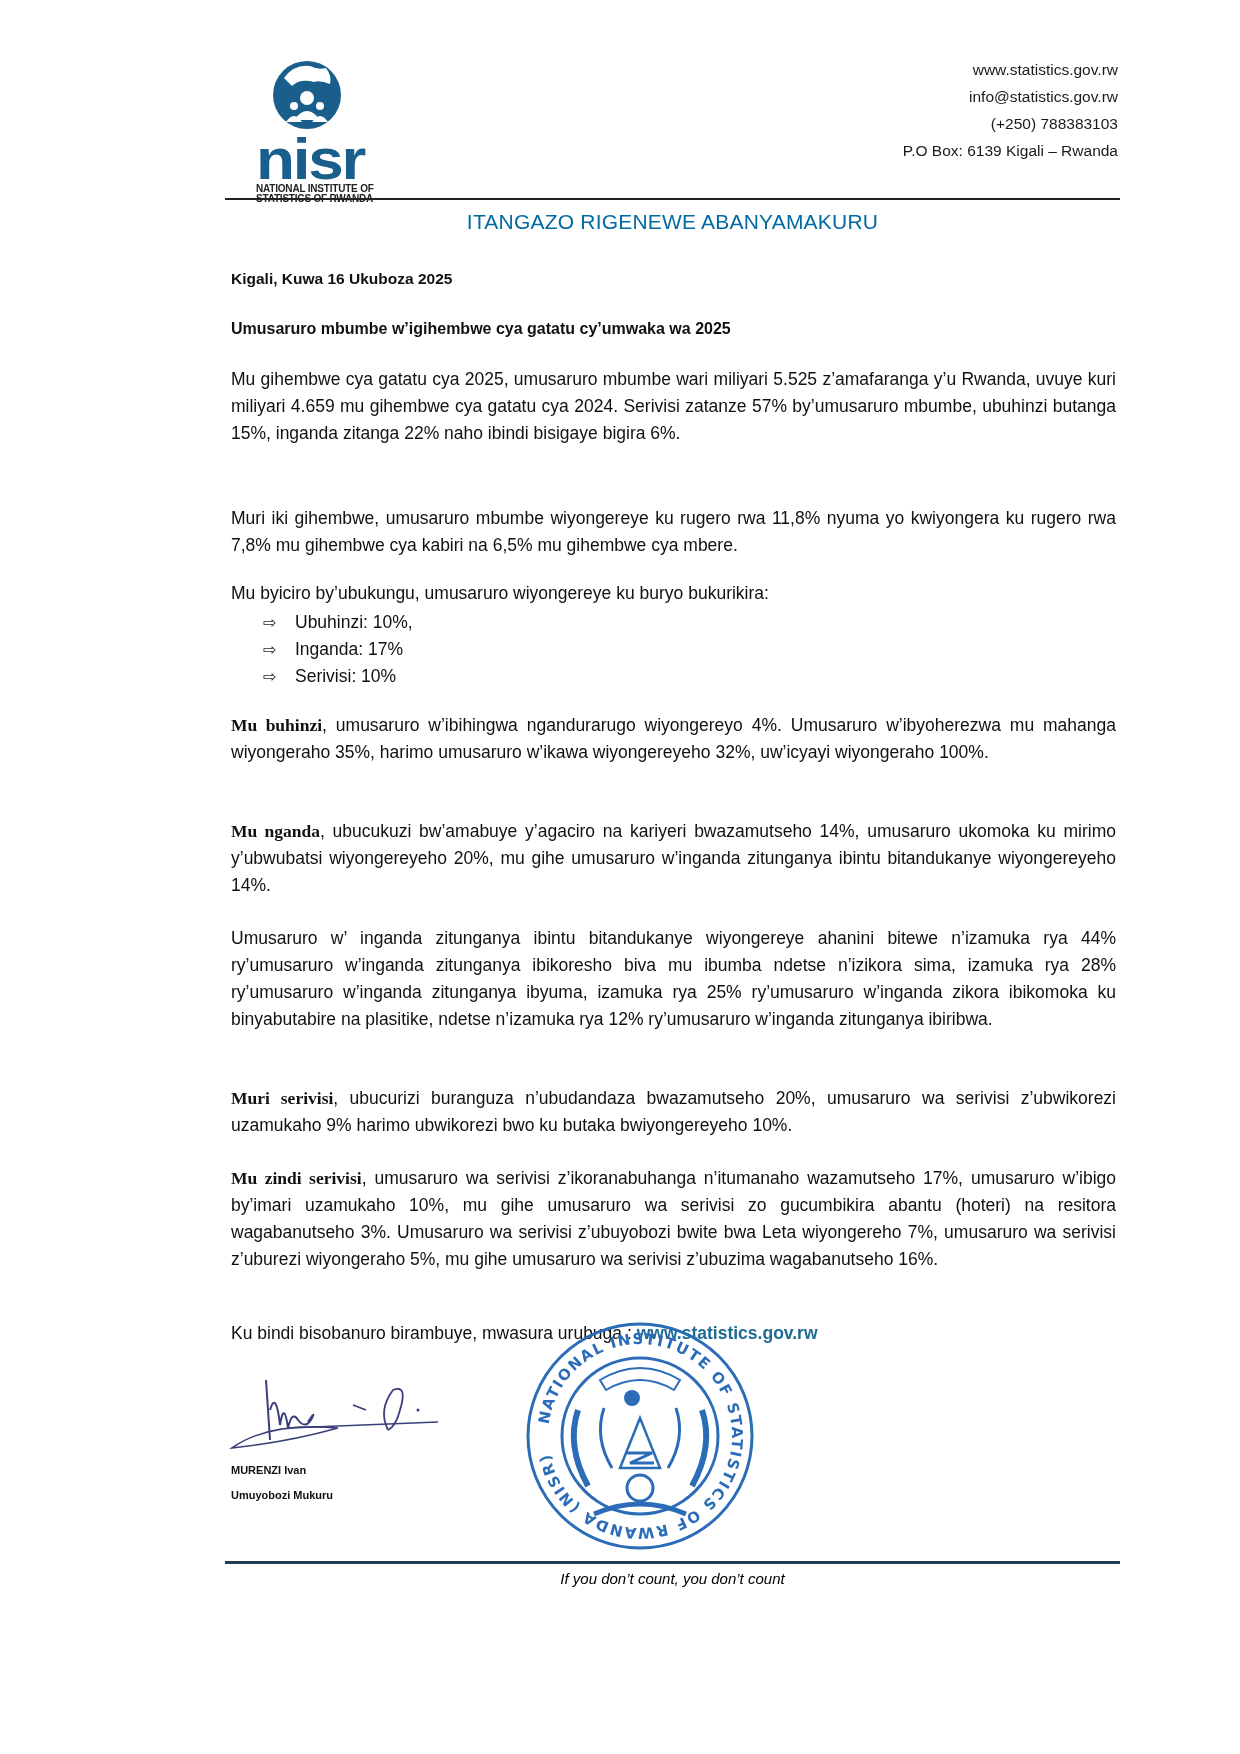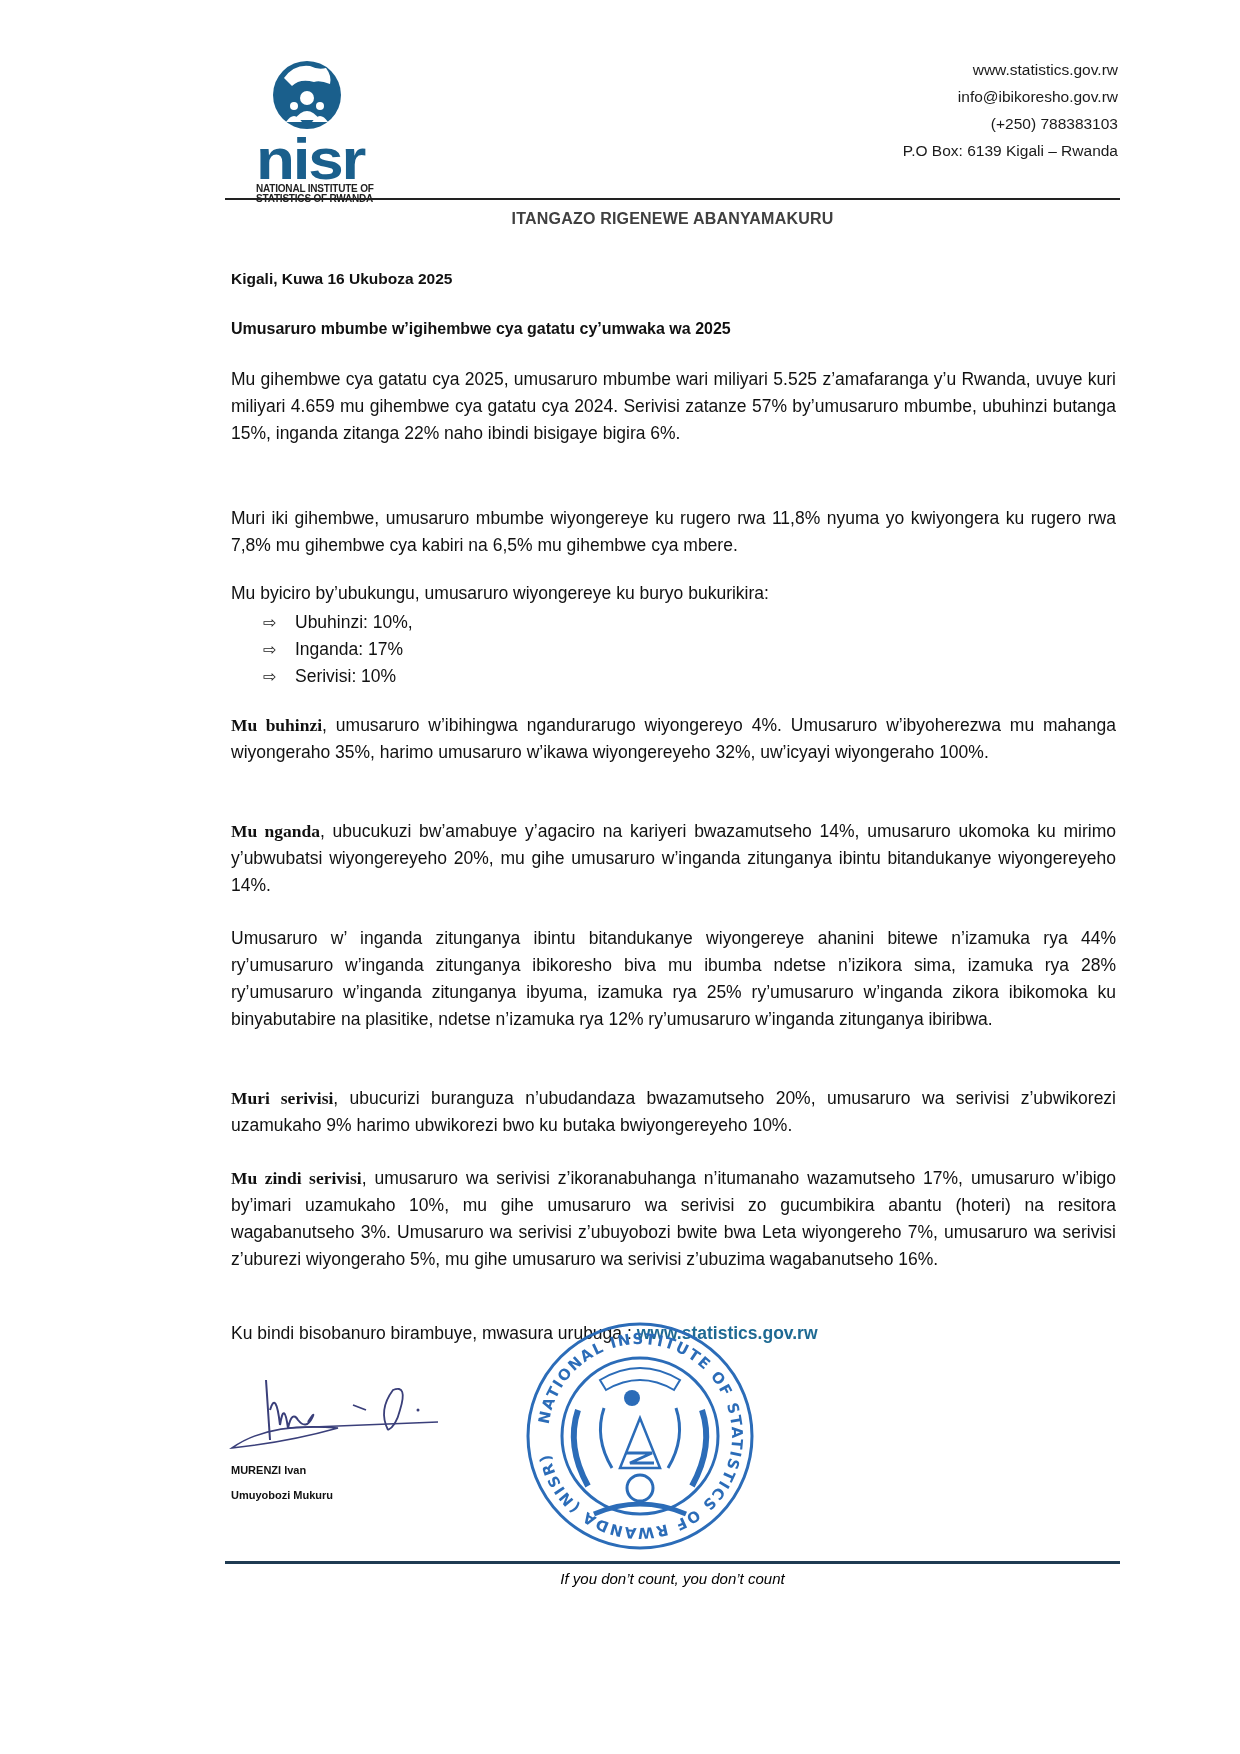--- a/index.html
+++ b/index.html
@@ -11,21 +11,21 @@
   .logo-word { font-family: "Liberation Sans", sans-serif; font-weight: bold; color: #1a5f8c;
                font-size: 58px; line-height: 50px; letter-spacing: -2px; margin-top: 2px; transform: scaleX(1.1); transform-origin: left; }
   .logo-sub { font-size: 10px; line-height: 10px; color: #222; font-weight: bold; letter-spacing: -0.2px; }
 
   .contact { position: absolute; right: 122px; top: 56px; text-align: right;
              font-size: 15.5px; line-height: 27px; color: #1a1a1a; }
 
   .hr-top { position: absolute; left: 225px; top: 198px; width: 895px; height: 2px; background: #222; }
 
   .headline { position: absolute; left: 225px; width: 895px; top: 210px; text-align: center;
-              font-size: 16px; font-weight: bold; color: #404040; letter-spacing: 0.2px; }
+              font-size: 21px; font-weight: normal; color: #0369a1; letter-spacing: 0.2px; }
 
   .dateline { position: absolute; left: 231px; top: 270px; font-size: 15.5px; font-weight: bold; }
   .subject { position: absolute; left: 231px; top: 320px; font-size: 16px; font-weight: bold; }
 
   .body { position: absolute; left: 231px; width: 885px; font-size: 17.5px; line-height: 27px; text-align: justify; }
   .p1 { top: 366px; }
   .p2 { top: 505px; }
   .p3 { top: 580px; }
   .p4 { top: 712px; }
   .p5 { top: 818px; }
@@ -64,21 +64,21 @@
     <path d="M16 64 Q24 52 32 64 Z" fill="#fff"></path>
     <path d="M42 64 Q50 52 58 64 Z" fill="#fff"></path>
   </svg>
   <div class="logo-word">nisr</div>
   <div class="logo-sub">NATIONAL INSTITUTE OF</div>
   <div class="logo-sub">STATISTICS OF RWANDA</div>
 </div>
 
 <div class="contact">
   <div>www.statistics.gov.rw</div>
-  <div>info@ibikoresho.gov.rw</div>
+  <div>info@statistics.gov.rw</div>
   <div>(+250) 788383103</div>
   <div>P.O Box: 6139 Kigali – Rwanda</div>
 </div>
 
 <div class="hr-top"></div>
 
 <div class="headline">ITANGAZO RIGENEWE ABANYAMAKURU</div>
 
 <div class="dateline">Kigali, Kuwa 16 Ukuboza 2025</div>
 <div class="subject">Umusaruro mbumbe w’igihembwe cya gatatu cy’umwaka wa 2025</div>

